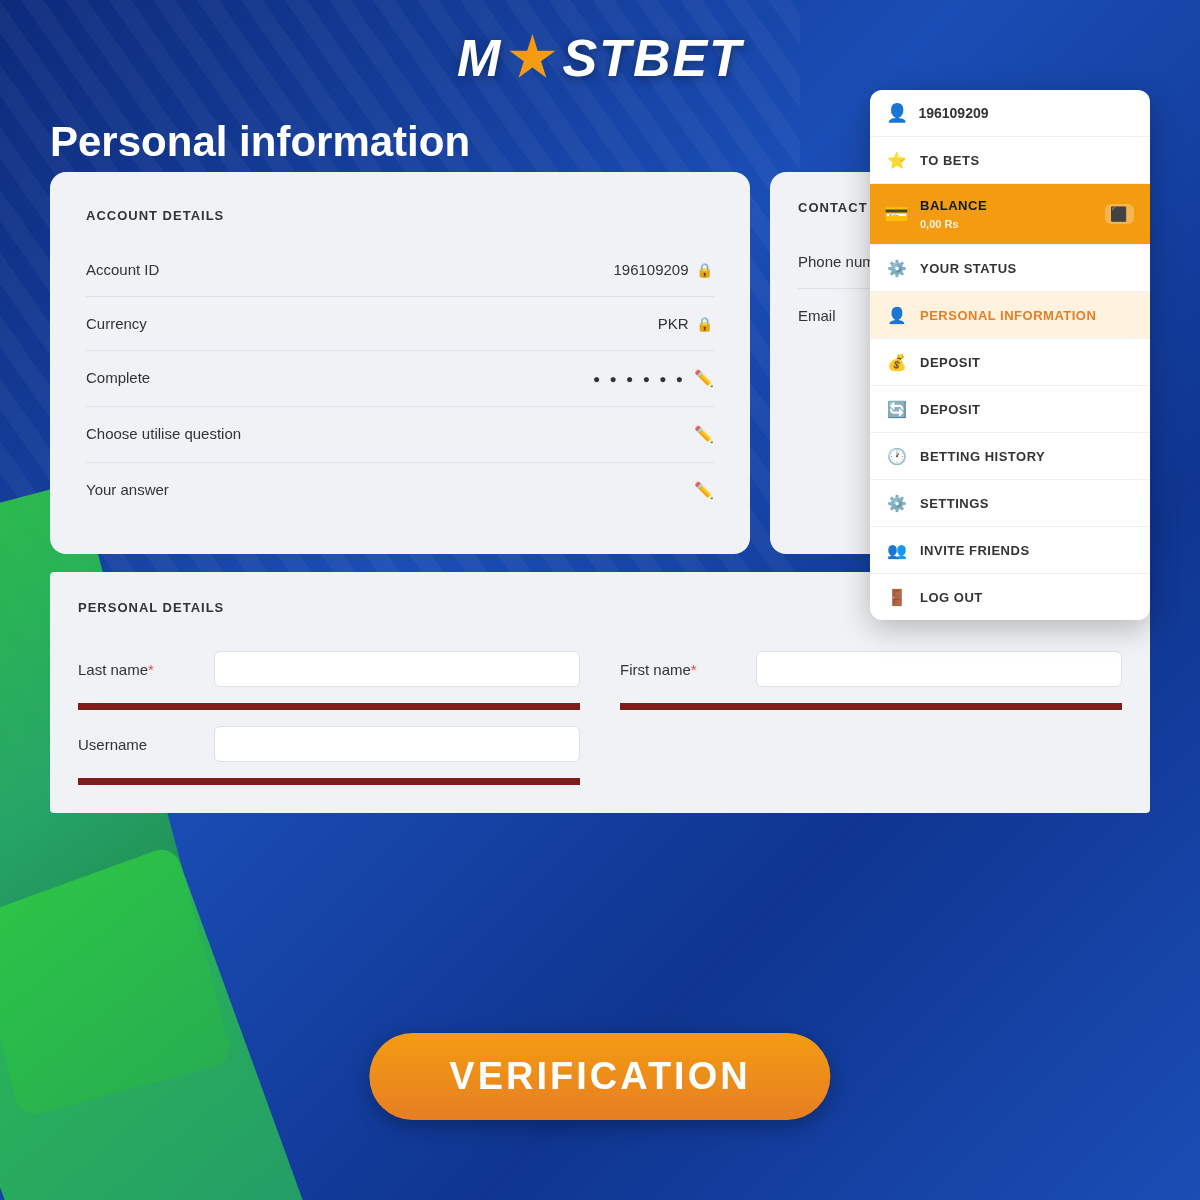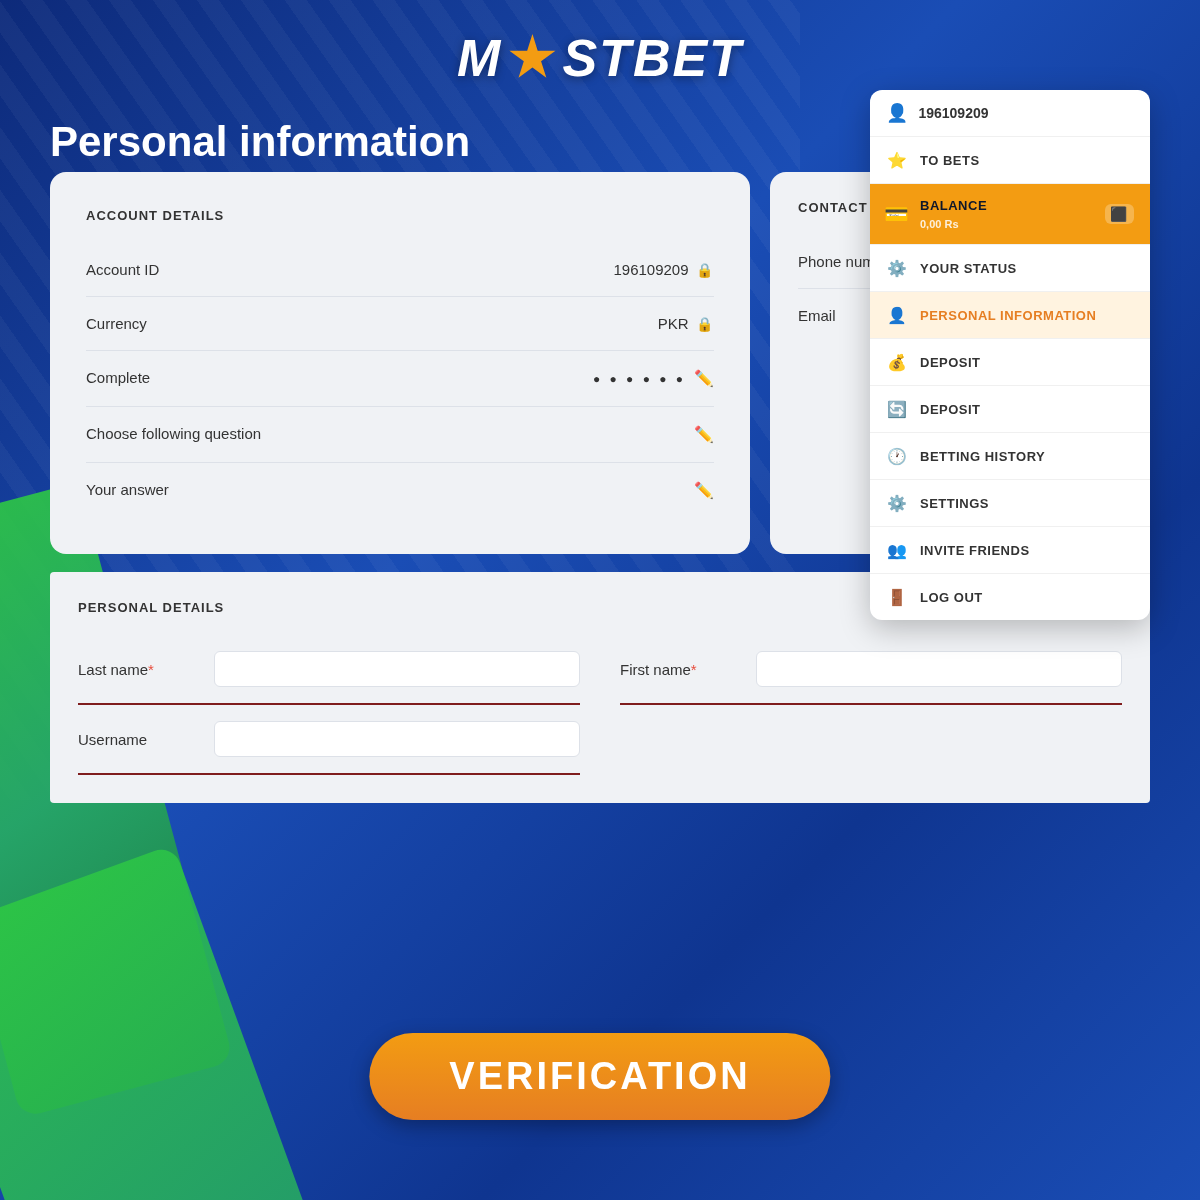--- a/index.html
+++ b/index.html
@@ -193,21 +193,21 @@
     .personal-fields-grid {
       display: grid;
       grid-template-columns: 1fr 1fr;
       gap: 0 40px;
     }
 
     .personal-field-row {
       display: flex;
       align-items: center;
       padding: 16px 0;
-      border-bottom: 2px solid #7f1d1d;
+      border-bottom: 7px solid #7f1d1d;
       gap: 16px;
       justify-content: center;
     }
 
     .personal-field-label {
       font-size: 15px;
       color: #333;
       min-width: 120px;
     }
 
@@ -386,21 +386,21 @@
 
       <div class="field-row">
         <span class="field-label">Complete</span>
         <span class="field-value">
           <span class="dots">● ● ● ● ● ●</span>
           <span class="edit-icon">✏️</span>
         </span>
       </div>
 
       <div class="field-row">
-        <span class="field-label">Choose following question</span>
+        <span class="field-label">Choose utilise question</span>
         <span class="field-value">
           <span class="edit-icon">✏️</span>
         </span>
       </div>
 
       <div class="field-row">
         <span class="field-label">Your answer</span>
         <span class="field-value">
           <span class="edit-icon">✏️</span>
         </span>

